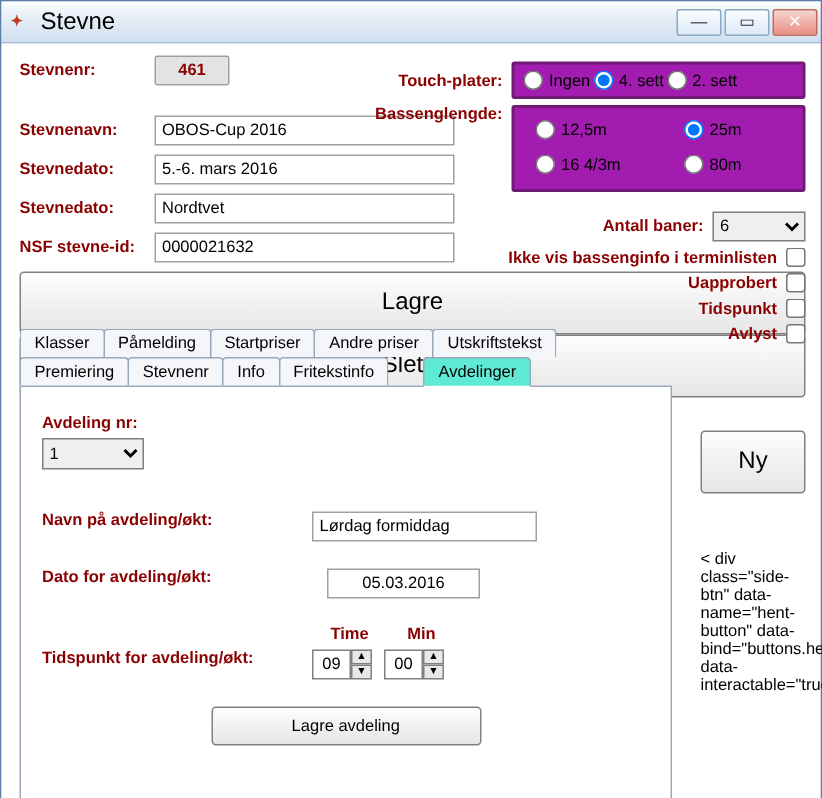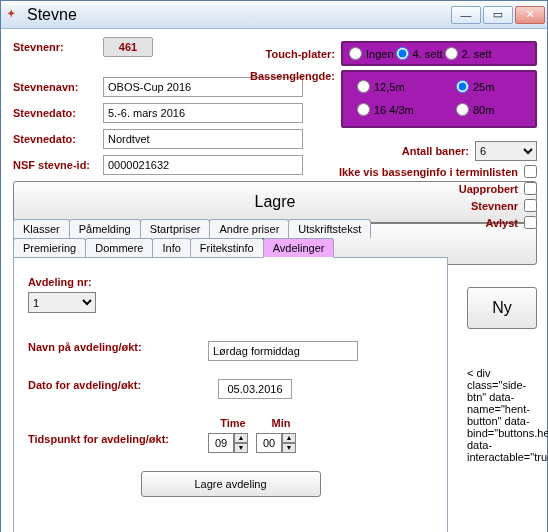--- a/index.html
+++ b/index.html
@@ -109,24 +109,25 @@
     border-bottom: none;
     background: #f4f6fa;
     padding: 3px 9px;
     font-size: 11px;
     margin-right: -1px;
     border-top-left-radius: 3px;
     border-top-right-radius: 3px;
     cursor: pointer;
   }
   .tab.active {
-    background: #f0abfc;
+    background: #5eead4;
     border-bottom: 1px solid #fff;
     position: relative; z-index: 2;
     color: #000;
+    margin-left: 24px;
   }
   .tabpanel {
     border: 1px solid #9aa8bd;
     background: #fff;
     padding: 18px 14px 20px 14px;
     margin-top: -1px;
     position: relative;
     height: 290px;
     width: 435px;
   }
@@ -255,40 +256,40 @@
       </div>
       <div class="opt-row">
         <span class="lbl">Ikke vis bassenginfo i terminlisten</span>
         <input type="checkbox" style="">
       </div>
       <div class="opt-row">
         <span class="lbl">Uapprobert</span>
         <input type="checkbox" style="">
       </div>
       <div class="opt-row">
-        <span class="lbl">Stevnenr</span>
+        <span class="lbl">Tidspunkt</span>
         <input type="checkbox" style="">
       </div>
       <div class="opt-row">
         <span class="lbl">Avlyst</span>
         <input type="checkbox" style="">
       </div>
     </div>
 
     <div class="tabs">
       <div class="tabrow">
         <div class="tab">Klasser</div>
         <div class="tab">Påmelding</div>
         <div class="tab">Startpriser</div>
         <div class="tab">Andre priser</div>
         <div class="tab">Utskriftstekst</div>
       </div>
       <div class="tabrow">
         <div class="tab">Premiering</div>
-        <div class="tab">Dommere</div>
+        <div class="tab">Stevnenr</div>
         <div class="tab">Info</div>
         <div class="tab">Fritekstinfo</div>
         <div class="tab active">Avdelinger</div>
       </div>
       <div class="tabpanel">
 
         <div style="margin-bottom:4px;">
           <span class="label">Avdeling nr:</span>
         </div>
         <select class="small">
@@ -298,21 +299,21 @@
         <div style="height:28px"></div>
 
         <div class="avd-row">
           <span class="avd-label">Navn på avdeling/økt:</span>
           <input type="text" class="textbox" style="width: 150px;" value="Lørdag formiddag">
         </div>
 
         <div class="avd-row">
           <span class="avd-label">Dato for avdeling/økt:</span>
           <div style="width:10px"></div>
-          <input type="text" class="textbox" style="width: 74px; text-align: center;" value="05.03.2016">
+          <input type="text" class="textbox" style="width: 102px; text-align: center;" value="05.03.2016">
         </div>
 
         <div class="time-labels">
           <span>Time</span>
           <span>Min</span>
         </div>
         <div class="avd-row" style="margin-bottom:0;">
           <span class="avd-label">Tidspunkt for avdeling/økt:</span>
           <div class="num-spin">
             <input type="text" value="09" style="">

